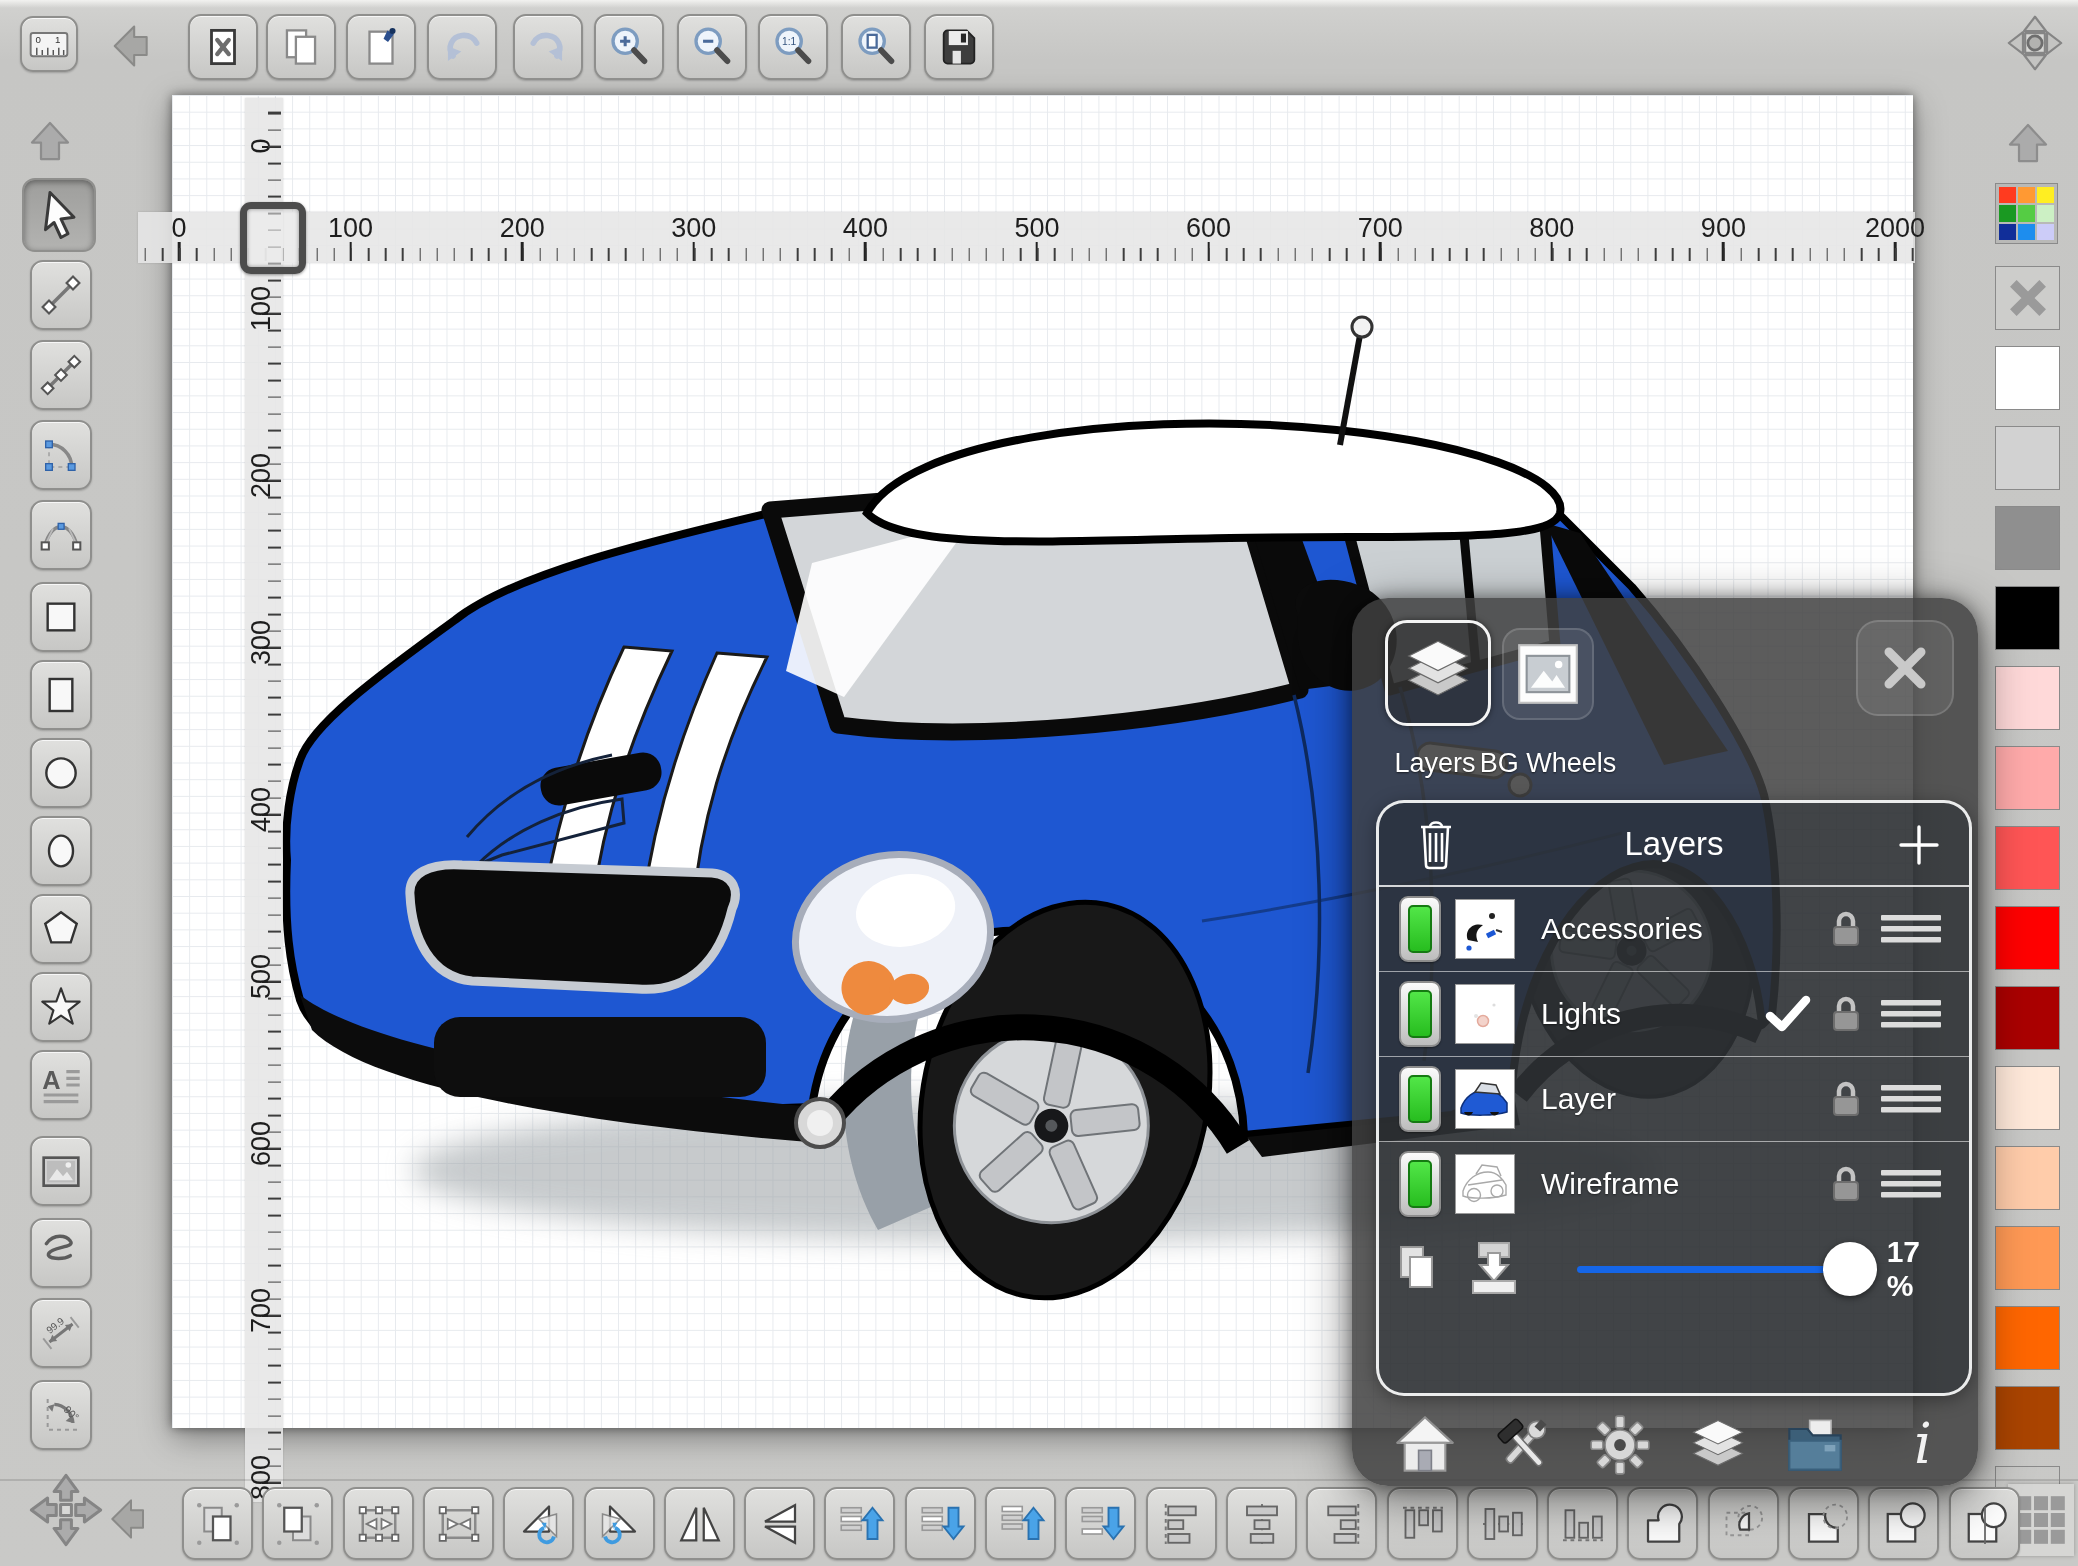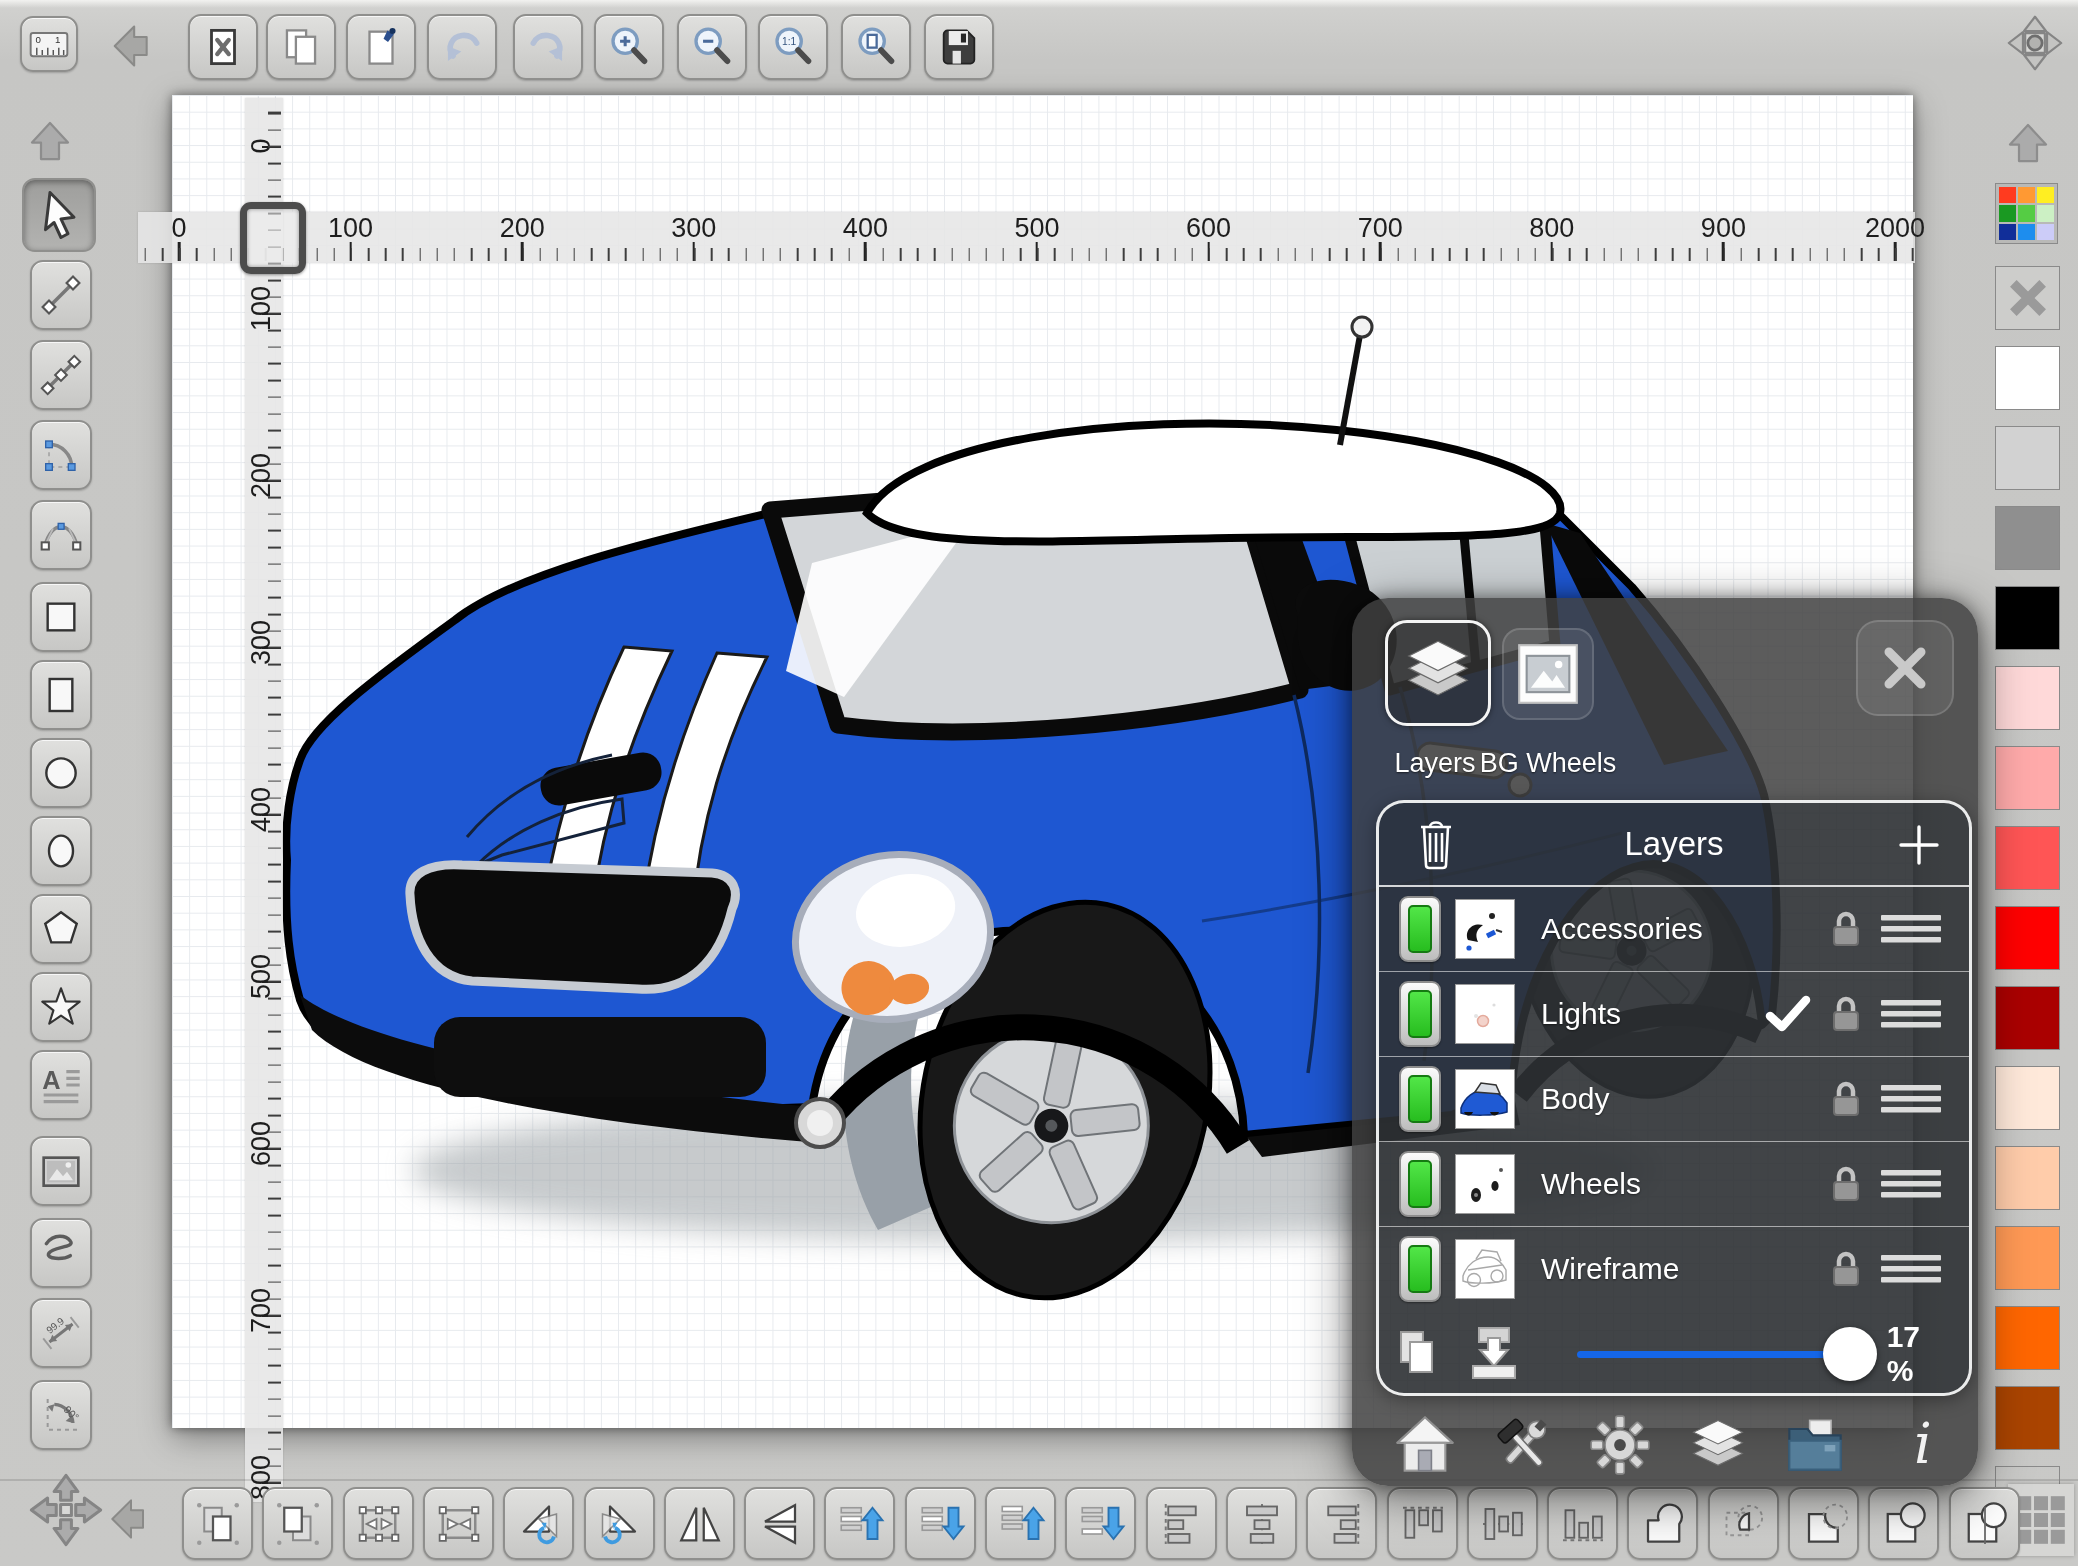--- a/index.html
+++ b/index.html
@@ -802,44 +802,21 @@
       </div>
       <div class="lrow">
         <div class="toggle">
           <div class="bar"></div>
         </div>
         <div class="thumb"><svg viewBox="0 0 56 56" width="56" height="56">
             <path d="M5 38 C9 27 18 20 30 20 C41 20 47 27 51 33 L51 42 C38 46 14 46 5 43 Z" fill="#1f5ad4" stroke="#0d2f7a" stroke-width="1.5"></path>
             <path d="M19 22 L25 13 L40 15 L44 24 Z" fill="#d9dee5" stroke="#333" stroke-width="1.5"></path>
             <path d="M8 42 a5 6 0 0 0 9 0 M34 42 a5 6 0 0 0 9 0" fill="#111"></path>
           </svg></div>
-        <div class="lname">Body</div>
-        <svg width="38" height="42" viewBox="0 0 38 42" style="margin-right:14px">
-    <path d="M12 19 v-6 a7 7 0 0 1 14 0 v6" fill="none" stroke="#c3c3c3" stroke-width="4.5"></path>
-    <rect x="7" y="19" width="24" height="18" rx="3" fill="#969696" stroke="#6e6e6e" stroke-width="2"></rect>
-        </svg>
-        <svg width="64" height="34" viewBox="0 0 64 34">
-    <g fill="#dcdcdc">
-            <rect x="2" y="3" width="60" height="5.5" rx="1"></rect>
-            <rect x="2" y="14" width="60" height="5.5" rx="1"></rect>
-            <rect x="2" y="25" width="60" height="5.5" rx="1"></rect>
-          </g>
-        </svg>
-      </div>
-      <div class="lrow">
-        <div class="toggle">
-          <div class="bar"></div>
-        </div>
-        <div class="thumb"><svg viewBox="0 0 56 56" width="56" height="56">
-            <ellipse cx="20" cy="40" rx="5" ry="7" fill="#1c1c1c"></ellipse>
-            <ellipse cx="39" cy="31" rx="3.6" ry="5" fill="#1c1c1c"></ellipse>
-            <circle cx="45" cy="15" r="2" fill="#555"></circle>
-            <circle cx="20" cy="40" r="2" fill="#888"></circle>
-          </svg></div>
-        <div class="lname">Wheels</div>
+        <div class="lname">Layer</div>
         <svg width="38" height="42" viewBox="0 0 38 42" style="margin-right:14px">
     <path d="M12 19 v-6 a7 7 0 0 1 14 0 v6" fill="none" stroke="#c3c3c3" stroke-width="4.5"></path>
     <rect x="7" y="19" width="24" height="18" rx="3" fill="#969696" stroke="#6e6e6e" stroke-width="2"></rect>
         </svg>
         <svg width="64" height="34" viewBox="0 0 64 34">
     <g fill="#dcdcdc">
             <rect x="2" y="3" width="60" height="5.5" rx="1"></rect>
             <rect x="2" y="14" width="60" height="5.5" rx="1"></rect>
             <rect x="2" y="25" width="60" height="5.5" rx="1"></rect>
           </g>

